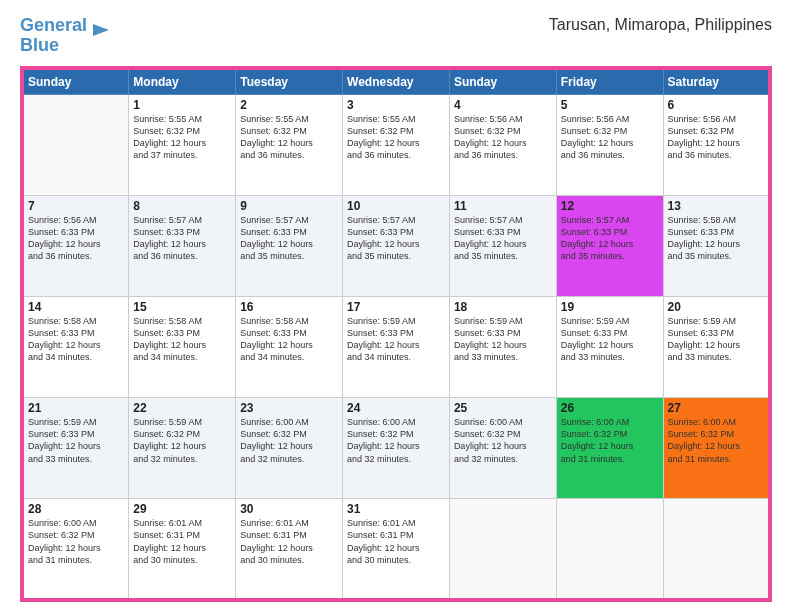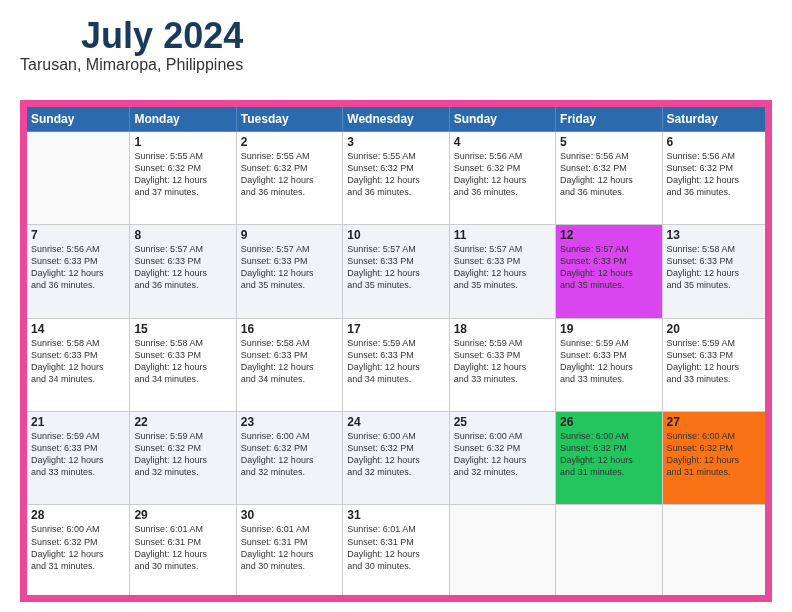--- a/index.html
+++ b/index.html
@@ -45,25 +45,24 @@
       font-weight: bold;
       color: #1a3a5c;
       line-height: 1.1;
     }
     .location {
       font-size: 16px;
       color: #333;
     }
     .calendar {
       flex: 1;
-      border: 7px solid #ec4899;
+      border: 4px solid #ec4899;
       border-collapse: collapse;
       width: 100%;
       table-layout: fixed;
-      margin-top: 16px;
     }
     .calendar th {
       background: #2a6aad;
       color: #fff;
       font-size: 12px;
       font-weight: bold;
       padding: 5px 4px;
       text-align: left;
       border: 1px solid #5588bb;
     }
@@ -98,22 +97,33 @@
     }
     .empty-cell {
       background: #f9f9f9 !important;
     }
   </style>
 </head>
 <body>
 
 <div class="page">
   <div class="header">
+    <div class="logo">
+      <div style="display:flex; align-items:center;">
+        <span class="logo-text">
+          <span>General</span><br><span>Blue</span>
+        </span>
+        <div style="margin-left:4px; margin-top:-8px;">
+          <svg width="20" height="20" viewBox="0 0 20 20">
+            <polygon points="2,4 18,10 2,16" fill="#4a90c4"></polygon>
+          </svg>
+        </div>
+      </div>
+    </div>
     <div class="title-area">
-      <div class="month-title">July 2024</div>
       <div class="location">Tarusan, Mimaropa, Philippines</div>
     </div>
   </div>
 
   <table class="calendar">
     <thead>
       <tr id="header-row">
           <th>Sunday</th>
           <th>Monday</th>
           <th>Tuesday</th>

